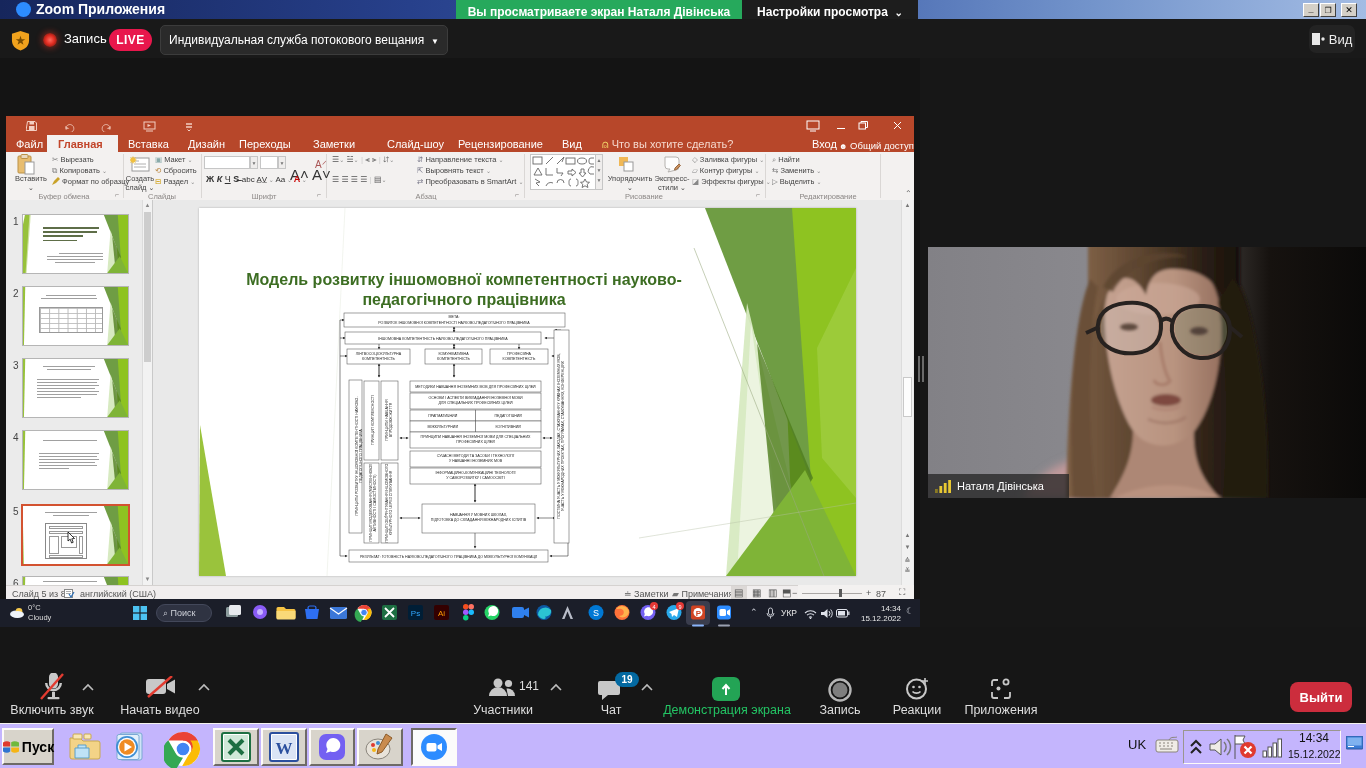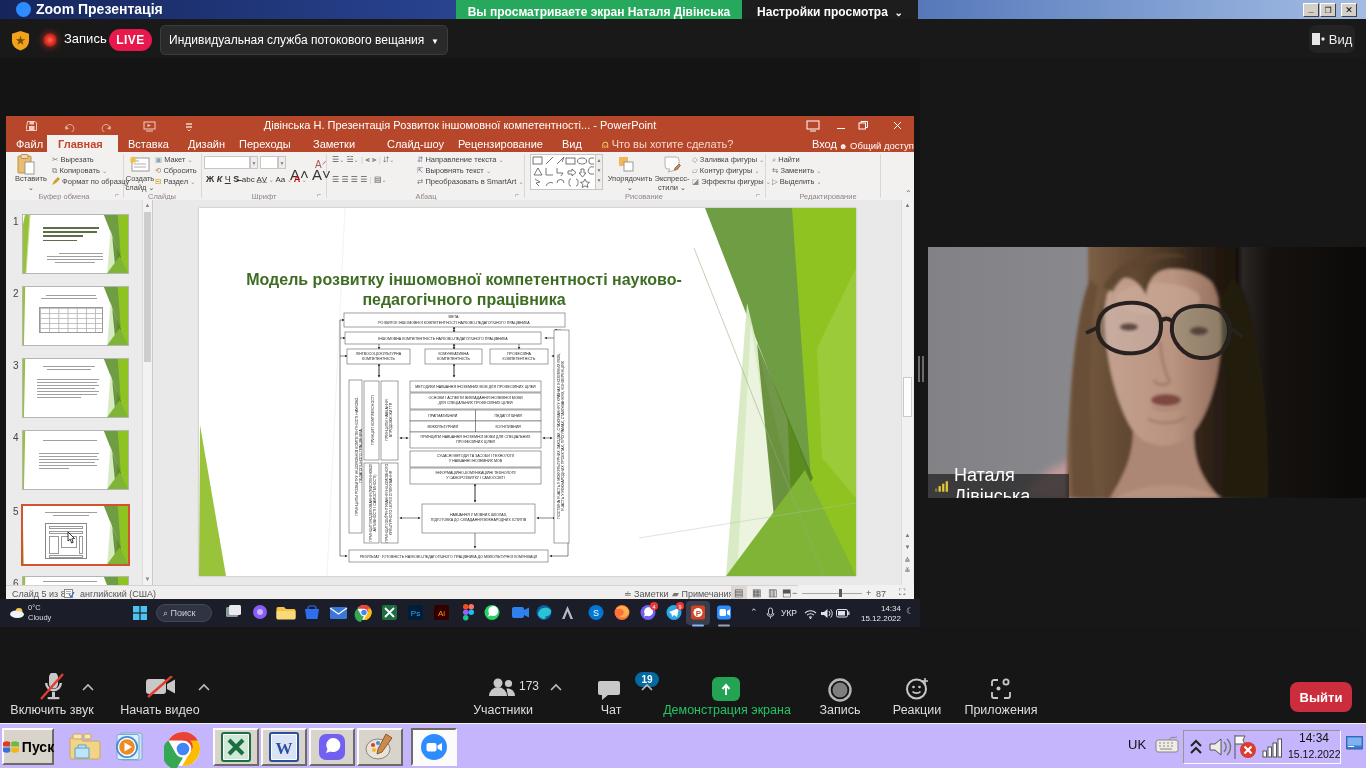--- a/index.html
+++ b/index.html
@@ -6,21 +6,21 @@
 .flex{display:flex;align-items:center;}
 .th{left:16px;width:107px;height:60px;background:#fff;border:1px solid #b5b5b5;overflow:hidden;}
 .tl{height:1.8px;background:#5e6e48;margin-bottom:2.4px;}
 .ts{height:1.3px;background:#a0a0a0;margin-bottom:1.7px;}
 .cbtn{top:4px;width:46px;height:38px;background:#d8d4cb;border:2px solid;border-color:#fdfbf8 #6e6a66 #6e6a66 #fdfbf8;display:flex;align-items:center;justify-content:center;}
 </style></head>
 <body>
 
 <div class="abs" style="left:0;top:0;width:1366px;height:19px;background:linear-gradient(90deg,#16265c 0%,#27408b 30%,#3b5ca8 55%,#7394cb 80%,#a3bce4 100%);"></div>
 <div class="abs" style="left:16px;top:2px;width:15px;height:15px;border-radius:50%;background:#2d8cff;"></div>
-<div class="abs" style="left:36px;top:1px;color:#fff;font-size:14px;font-weight:bold;">Zoom Презентація</div>
+<div class="abs" style="left:36px;top:1px;color:#fff;font-size:14px;font-weight:bold;">Zoom Приложения</div>
 
 <div class="abs" style="left:1303px;top:3px;width:16px;height:14px;background:#d4d0c8;border:1px solid #fff;border-right-color:#404040;border-bottom-color:#404040;font-size:9px;text-align:center;line-height:11px;font-weight:bold;">_</div>
 <div class="abs" style="left:1320px;top:3px;width:16px;height:14px;background:#d4d0c8;border:1px solid #fff;border-right-color:#404040;border-bottom-color:#404040;font-size:8px;text-align:center;line-height:13px;">❐</div>
 <div class="abs" style="left:1341px;top:3px;width:16px;height:14px;background:#d4d0c8;border:1px solid #fff;border-right-color:#404040;border-bottom-color:#404040;font-size:9px;text-align:center;line-height:13px;">✕</div>
 
 <div class="abs flex" style="left:456px;top:0;width:286px;height:23px;background:#26a95c;justify-content:center;white-space:nowrap;">
     <span style="color:#fff;font-size:12px;font-weight:bold;">Вы просматриваете экран Наталя Дівінська</span>
   </div>
 <div class="abs flex" style="left:742px;top:0;width:176px;height:23px;background:#1d1d1d;justify-content:center;white-space:nowrap;">
     <span style="color:#fff;font-size:12px;font-weight:bold;">Настройки просмотра &nbsp;<span style="font-size:10px;">⌄</span></span>
@@ -64,21 +64,20 @@
           <path d="M39 6 l1 3.6 3.4 -1.2" fill="#f3cfc2" stroke="none" opacity="0.75"></path>
         <path d="M84 9.5 a4 4 0 1 0 -4 3" opacity="0.75"></path>
           <path d="M85 6 l-1 3.6 -3.4 -1.2" fill="#f3cfc2" stroke="none" opacity="0.75"></path>
         <rect x="118" y="2" width="11" height="7"></rect>
           <path d="M121.5 4 l3.5 1.5 -3.5 1.5 Z" fill="#f3cfc2" stroke="none"></path>
           <path d="M120 11 h7"></path>
         <path d="M160 4 h6 M160 7 h6" stroke-width="1.4"></path>
           <path d="M161.5 9.5 l1.5 1.5 1.5 -1.5" stroke-width="1"></path>
       </g>
     </svg>
-    <div class="abs" style="left:0;top:3px;width:908px;text-align:center;color:#fff;font-size:11px;">Дівінська Н. Презентація Розвиток іншомовної компетентності... - PowerPoint</div>
     <svg class="abs" style="left:800px;top:4px;" width="104" height="12" viewBox="0 0 104 12">
       <g stroke="#fff" stroke-width="1" fill="none">
         <rect x="1" y="1" width="12" height="8"></rect>
           <path d="M4 11 h6"></path>
         <path d="M31 8.5 h8"></path>
         <rect x="53" y="3" width="6.5" height="6"></rect>
           <path d="M55 3 v-1.5 h6.5 v6 H60"></path>
         <path d="M88 2 l7 7 M95 2 l-7 7"></path>
       </g>
     </svg>
@@ -642,21 +641,21 @@
     <ellipse cx="201" cy="80" rx="9" ry="3.5" fill="#5d4a3e" filter="url(#soft2)"></ellipse>
     <ellipse cx="271" cy="84" rx="9" ry="4" fill="#53423a" filter="url(#soft2)"></ellipse>
   </svg>
   <div class="abs flex" style="left:0;top:227px;width:141px;height:24px;background:rgba(35,35,35,.75);">
     <svg style="margin-left:7px;" width="16" height="13" viewBox="0 0 16 13">
         <rect x="0" y="9" width="2.8" height="4" fill="#8a7a24"></rect>
         <rect x="4.4" y="6" width="2.8" height="7" fill="#e8c832"></rect>
         <rect x="8.8" y="3" width="2.8" height="10" fill="#e8c832"></rect>
         <rect x="13.2" y="0" width="2.8" height="13" fill="#e8c832"></rect>
       </svg>
-    <span style="color:#fff;font-size:18px;margin-left:6px;">Наталя Дівінська</span>
+    <span style="color:#fff;font-size:11px;margin-left:6px;">Наталя Дівінська</span>
   </div>
 </div>
 <div class="abs" style="left:918px;top:356px;width:2px;height:26px;background:#6a6a6a;"></div>
 <div class="abs" style="left:922px;top:356px;width:2px;height:26px;background:#6a6a6a;"></div>
 
 <div class="abs" style="left:0;top:627px;width:1366px;height:96px;background:#161616;"></div>
 <div id="ztoolbar" class="abs" style="left:0;top:627px;width:1366px;height:96px;color:#dedede;font-size:12.5px;">
   <svg class="abs" style="left:38px;top:46px;" width="30" height="28" viewBox="0 0 30 28">
       <g fill="#c8c8c8">
         <path d="M11 4 a4.5 4.5 0 0 1 9 0 v7 a4.5 4.5 0 0 1 -9 0 Z"></path>
@@ -681,29 +680,29 @@
     </svg>
   <div class="abs" style="left:108px;top:76px;width:104px;text-align:center;">Начать видео</div>
   <svg class="abs" style="left:487px;top:49px;" width="30" height="22" viewBox="0 0 30 22">
       <g fill="#c8c8c8">
         <circle cx="11" cy="7" r="4.5"></circle>
         <path d="M2 20 a9 9 0 0 1 18 0 Z"></path>
         <circle cx="21.5" cy="7.5" r="3.6"></circle>
         <path d="M19.5 12.5 a7.5 7.5 0 0 1 8.5 7.5 h-7"></path>
       </g>
     </svg>
-  <span class="abs" style="left:519px;top:52px;font-size:12px;">173</span>
+  <span class="abs" style="left:519px;top:52px;font-size:12px;">141</span>
   <svg class="abs" style="left:550px;top:56px;" width="12" height="8" viewBox="0 0 12 8">
       <path d="M1 7 L6 2 L11 7" stroke="#bdbdbd" stroke-width="1.6" fill="none"></path>
     </svg>
   <div class="abs" style="left:451px;top:76px;width:104px;text-align:center;">Участники</div>
   <svg class="abs" style="left:598px;top:52px;" width="26" height="22" viewBox="0 0 26 22">
       <path d="M2 2 h18 a2 2 0 0 1 2 2 v10 a2 2 0 0 1 -2 2 h-10 l-6 5 v-5 h-2 a2 2 0 0 1 -2 -2 v-10 a2 2 0 0 1 2 -2 Z" fill="#c8c8c8"></path>
     </svg>
-  <div class="abs flex" style="left:635px;top:45px;width:24px;height:15px;background:#0369a1;border-radius:8px;justify-content:center;">
+  <div class="abs flex" style="left:615px;top:45px;width:24px;height:15px;background:#0369a1;border-radius:8px;justify-content:center;">
       <span style="font-size:10px;font-weight:bold;color:#fff;">19</span>
     </div>
   <svg class="abs" style="left:641px;top:56px;" width="12" height="8" viewBox="0 0 12 8">
       <path d="M1 7 L6 2 L11 7" stroke="#bdbdbd" stroke-width="1.6" fill="none"></path>
     </svg>
   <div class="abs" style="left:559px;top:76px;width:104px;text-align:center;">Чат</div>
   <div class="abs flex" style="left:712px;top:50px;width:28px;height:24px;background:#23a455;border-radius:6px;justify-content:center;">
       <svg width="14" height="14" viewBox="0 0 14 14">
         <path d="M7 13 V4 M3.5 7 L7 3 L10.5 7" stroke="#fff" stroke-width="2" fill="none"></path>
       </svg>

